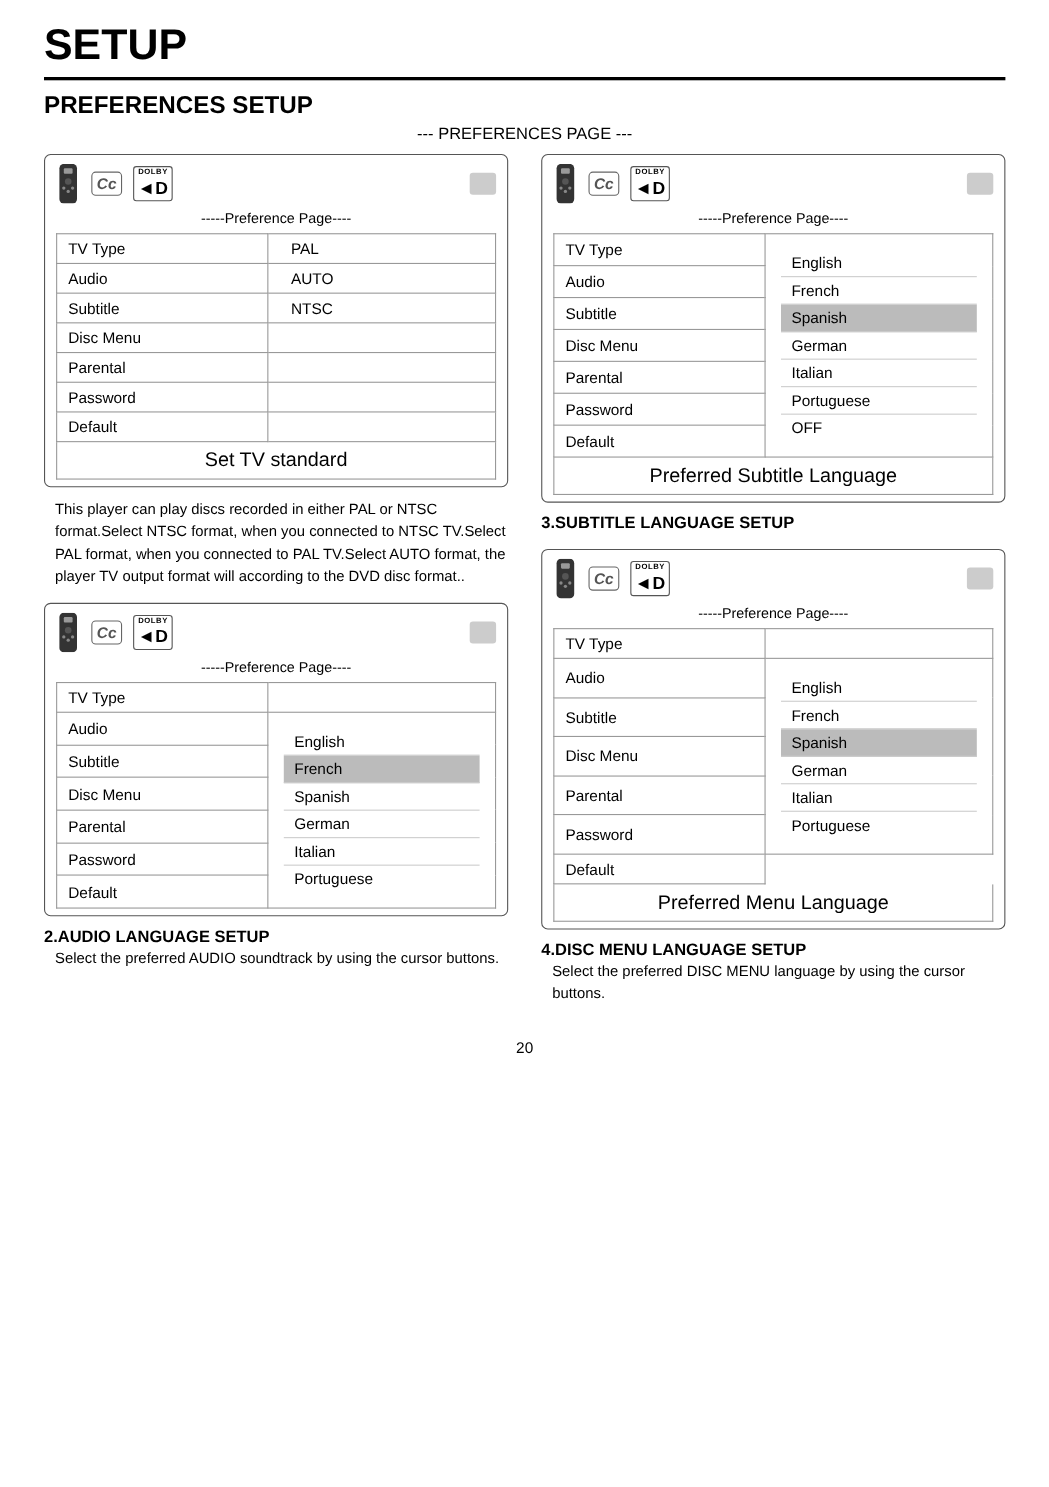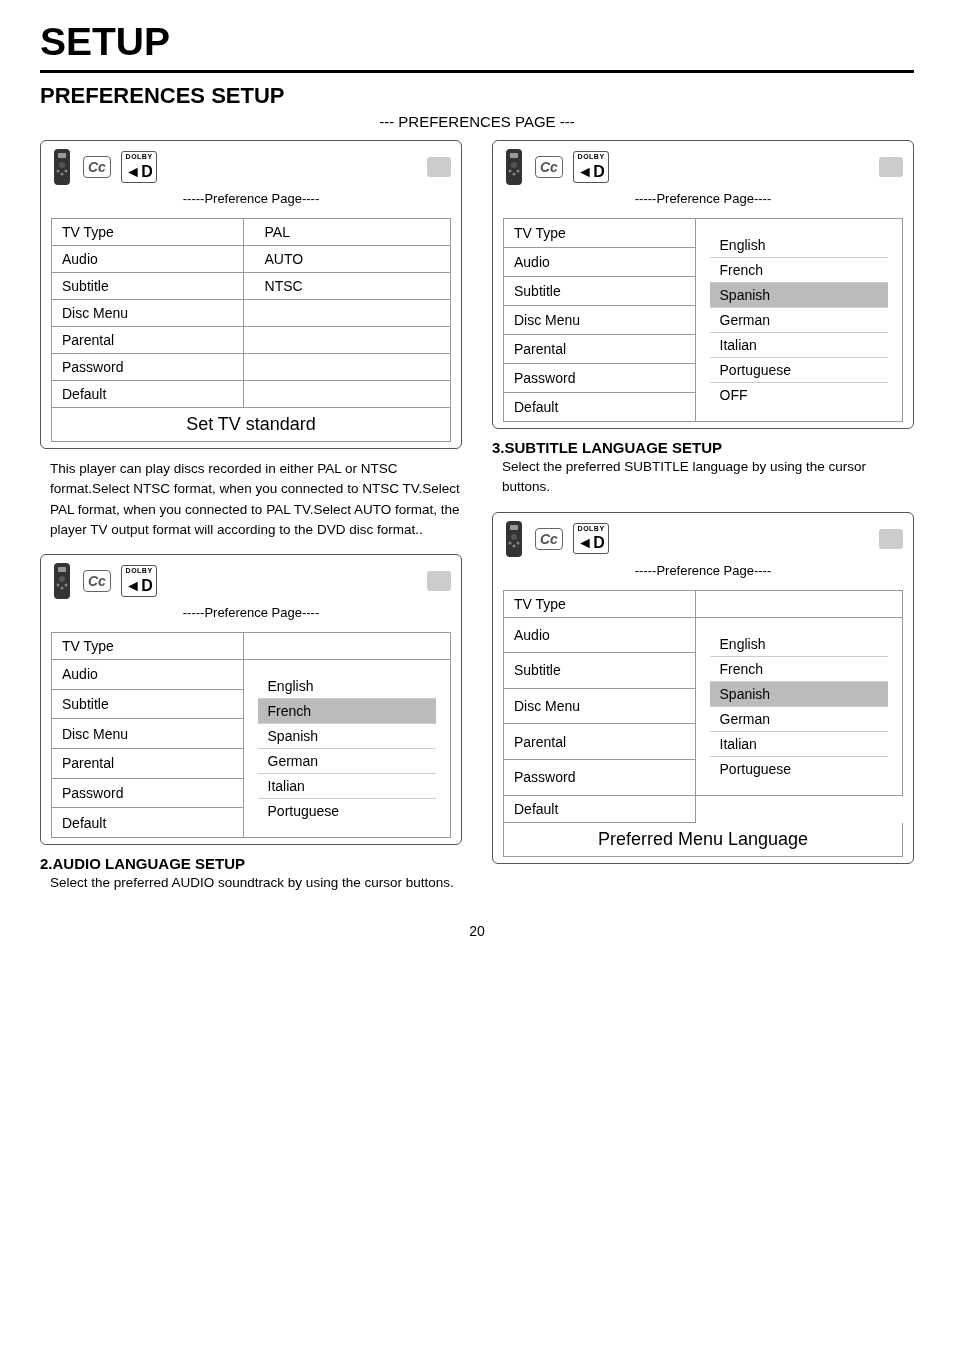--- a/index.html
+++ b/index.html
@@ -85,21 +85,20 @@
     .pref-page-label {
       text-align: center;
       font-size: 13px;
       margin-bottom: 6px;
       font-weight: normal;
     }
     
     .menu-table {
       width: 100%;
       border-collapse: collapse;
-      margin-top: 12px;
     }
     .menu-table td {
       border: 1px solid #999;
       padding: 5px 10px;
       font-size: 14px;
     }
     .menu-table td.label {
       background: #fff;
       width: 48%;
     }
@@ -326,27 +325,27 @@
               <td class="label">Parental</td>
             </tr>
         <tr>
               <td class="label">Password</td>
             </tr>
         <tr>
               <td class="label">Default</td>
             </tr>
       </tbody>
         </table>
+      <div class="panel-footer">Preferred Subtitle Language</div>
     </div>
 
     <div class="section-block">
       <div>
         <span class="section-num">3.</span><span class="section-num">SUBTITLE LANGUAGE SETUP</span>
       </div>
-      <div class="section-body">Select the preferred SUBTITLE language by using the cursor buttons.</div>
     </div>
 
     <div class="device-panel" style="margin-top:14px;">
       <div class="device-icons">
         <svg width="22" height="36" viewBox="0 0 22 36">
           <rect x="3" y="0" width="16" height="36" rx="4" ry="4" fill="#333"></rect>
           <rect x="7" y="4" width="8" height="5" rx="1" fill="#fff" opacity="0.5"></rect>
           <circle cx="11" cy="16" r="3" fill="#555"></circle>
           <circle cx="7" cy="22" r="1.5" fill="#888"></circle>
           <circle cx="15" cy="22" r="1.5" fill="#888"></circle>
@@ -390,17 +389,23 @@
               <td class="label">Password</td>
             </tr>
         <tr>
               <td class="label">Default</td>
             </tr>
       </tbody>
         </table>
       <div class="panel-footer">Preferred Menu Language</div>
     </div>
 
+    <div class="section-block">
+      <div>
+        <span class="section-num">4.</span><span class="section-num">DISC MENU LANGUAGE SETUP</span>
+      </div>
+      <div class="section-body">Select the preferred DISC MENU language by using the cursor buttons.</div>
+    </div>
 
   </div>
 </div>
 
 <div class="page-number">20</div>
 
 </body></html>

